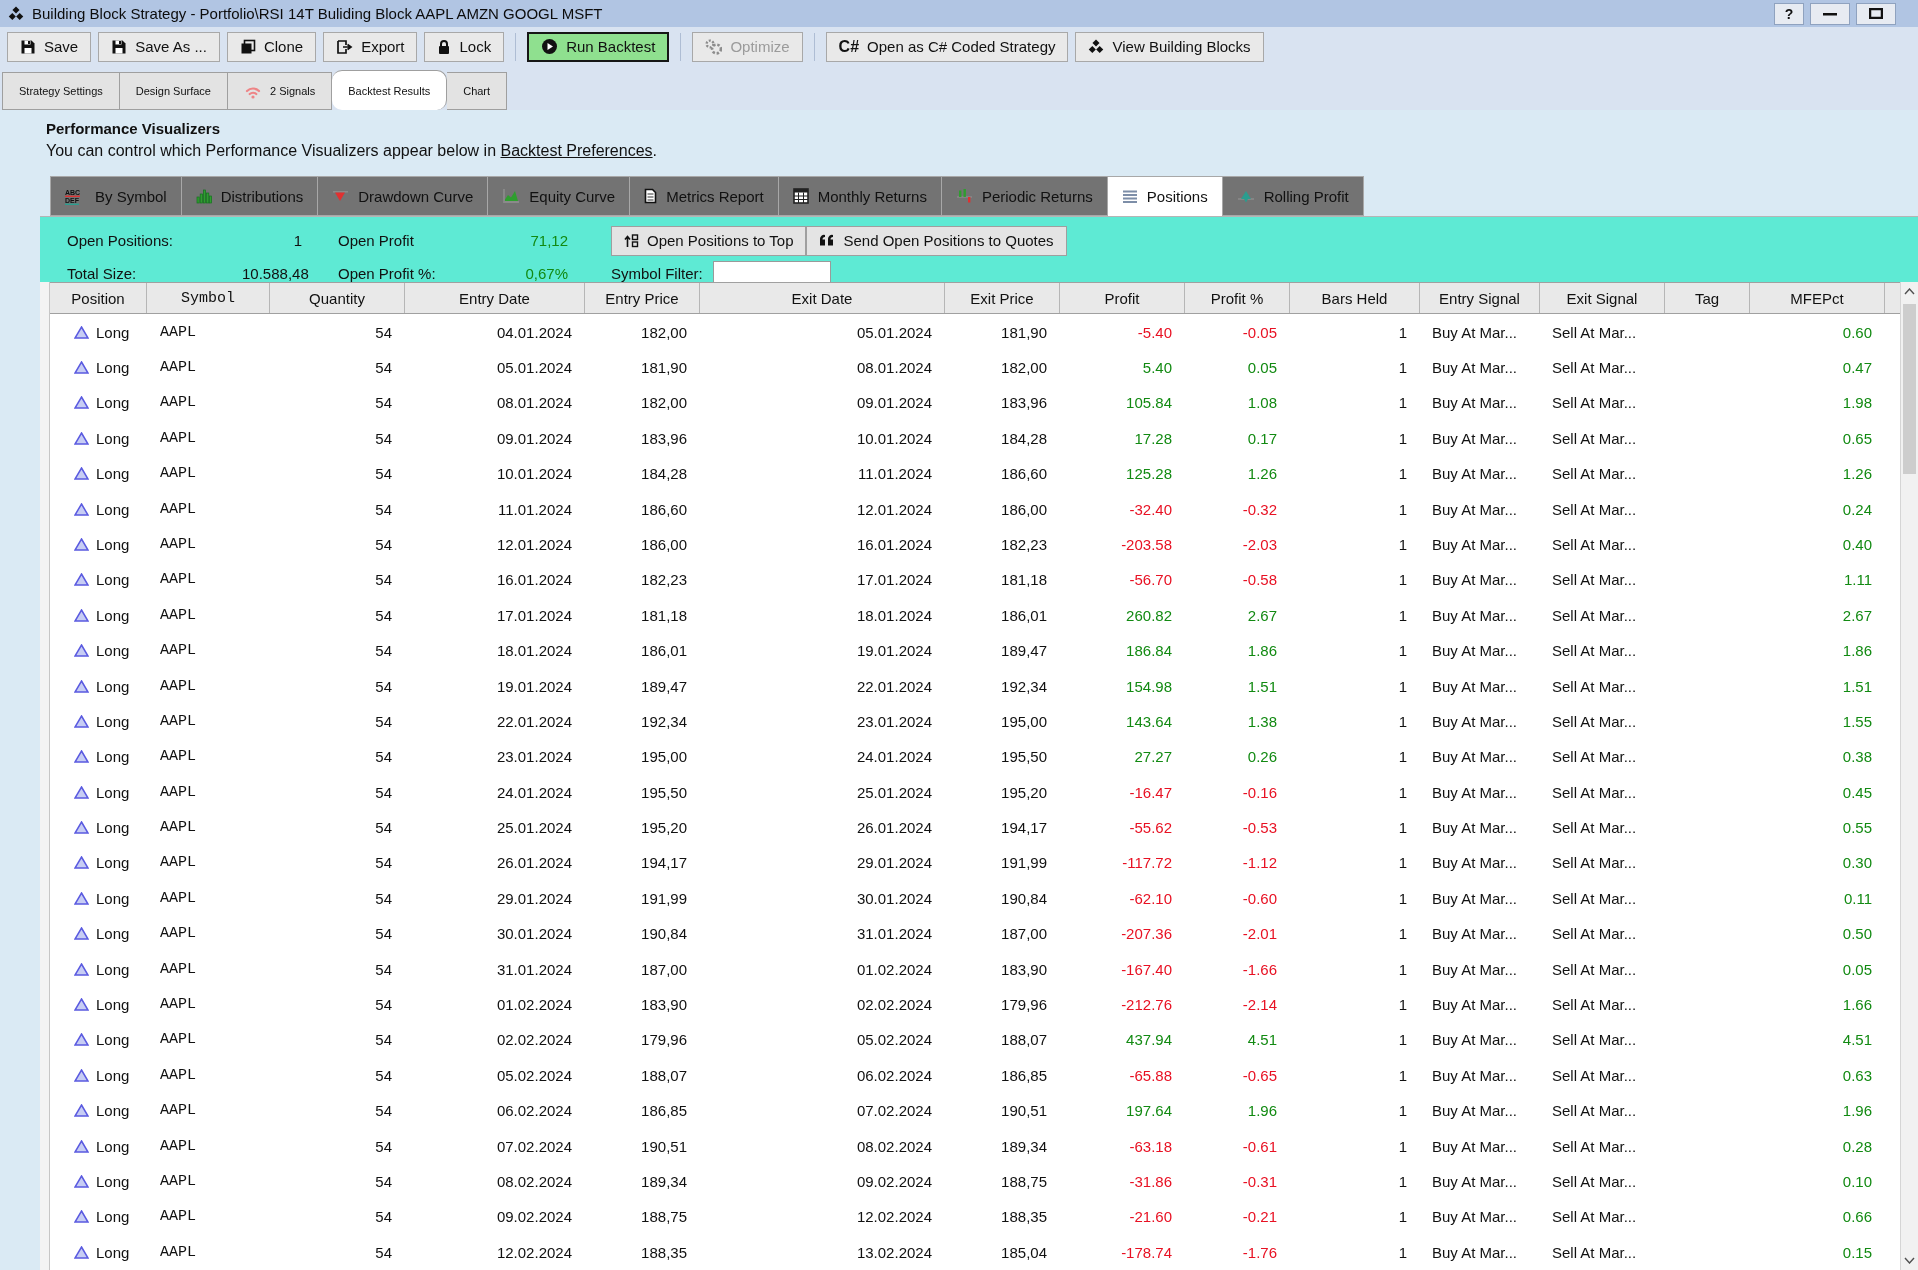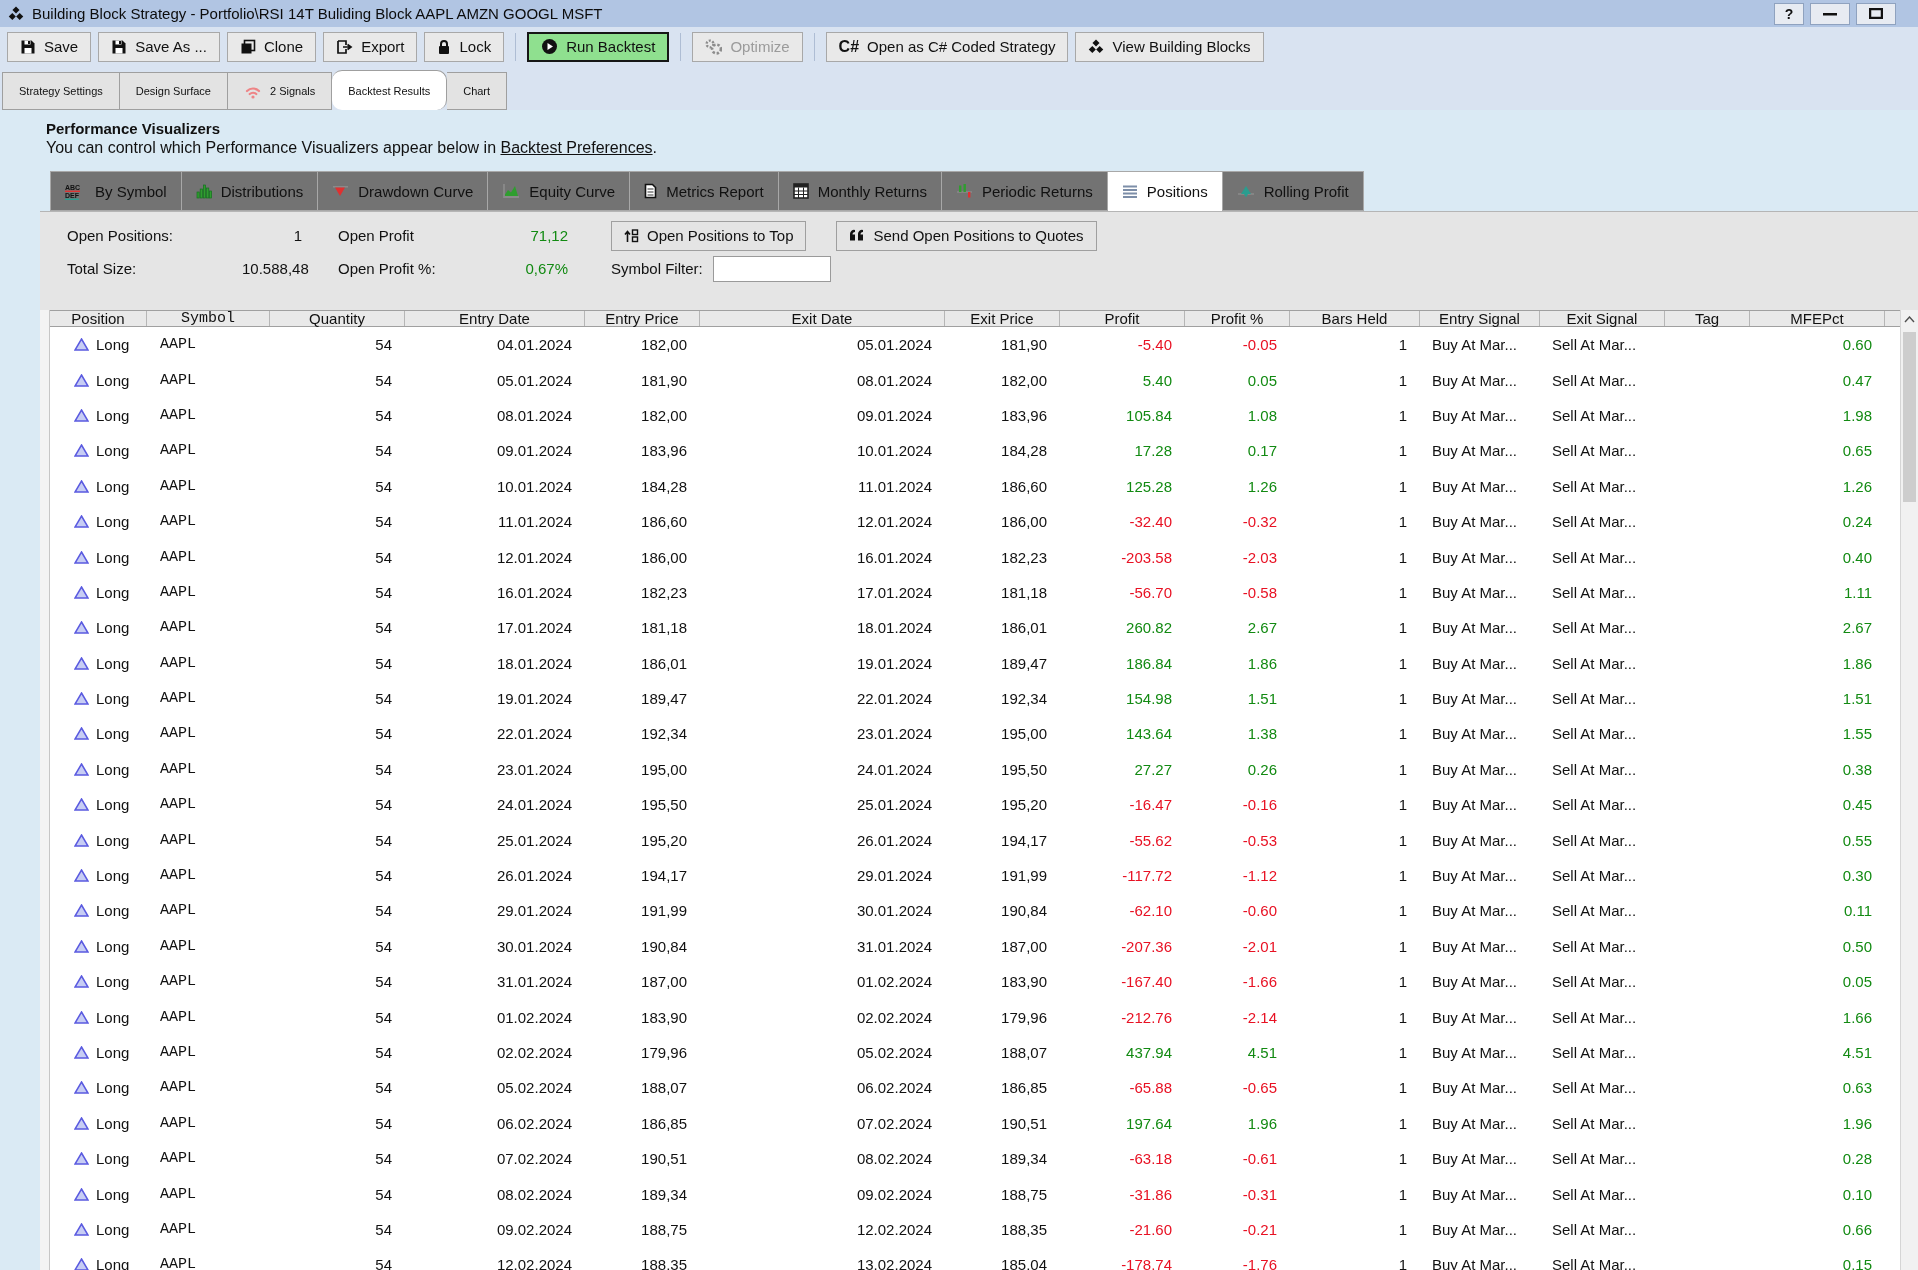--- a/index.html
+++ b/index.html
@@ -32,38 +32,38 @@
   .pv-head { margin:10px 0 0 6px; height:22px; font-weight:bold; font-size:15px; }
   .pv-desc { margin:2px 0 0 6px; height:22px; font-size:16px; }
   .pv-desc a { color:#111; text-decoration:underline; cursor:pointer; }
   .subtabs { display:flex; margin:14px 0 0 10px; height:40px; }
   .subtab { height:40px; background:#737373; border:1px solid #a8a8a8; border-left-width:0; display:flex; align-items:center; gap:9px; padding:0 14px; font-size:15px; white-space:nowrap; }
   .subtab:first-child { border-left-width:1px; }
   .subtab.active { background:#ffffff; border-bottom:none; }
 
   
   .panel { flex:1; display:flex; flex-direction:column; background:#ffffff; border-top:1px solid #b5b5b5; }
-  .stats { height:98px; background:#e5e5e5; padding:7px 0 0 27px; }
+  .stats { height:65px; background:#5eead4; padding:7px 0 0 27px; }
   .stat-row { display:flex; align-items:center; height:33px; }
   .lbl1 { width:175px; }
   .val1 { width:60px; text-align:right; }
   .lbl2 { width:160px; margin-left:36px; }
   .val2 { width:70px; text-align:right; }
   .green { color:#128a12; }
   .red { color:#e81123; }
-  .actions { margin-left:43px; display:flex; gap:30px; }
+  .actions { margin-left:43px; display:flex; gap:0; }
   .st-btn { height:30px; background:#e4e4e4; border:1px solid #9f9f9f; display:flex; align-items:center; gap:8px; padding:0 12px; font-size:15px; white-space:nowrap; }
   .filter-group { margin-left:43px; display:flex; align-items:center; gap:10px; }
   .filter-input { width:118px; height:26px; border:1px solid #9a9a9a; background:#fff; font-family:"Liberation Sans",sans-serif; font-size:15px; padding:0 5px; }
 
   
   .twrap { flex:1; position:relative; background:#fff; overflow:hidden; }
   .left-strip { position:absolute; left:0; top:0; bottom:0; width:10px; background:#f3f3f3; border-right:1px solid #c6c6c6; }
   .grid { margin:0 18px 0 10px; }
-  .thead { display:flex; height:17px; background:#e9e9e9; border-top:1px solid #a0a0a0; border-bottom:1px solid #a0a0a0; }
+  .thead { display:flex; height:32px; background:#e9e9e9; border-top:1px solid #a0a0a0; border-bottom:1px solid #a0a0a0; }
   .th { display:flex; align-items:center; justify-content:center; border-right:1px solid #b6b6b6; font-size:15px; flex-shrink:0; }
   .tbody .tr { display:flex; height:35.4px; align-items:center; }
   .td { display:flex; align-items:center; height:100%; flex-shrink:0; font-size:15px; overflow:hidden; white-space:nowrap; }
   .num { justify-content:flex-end; padding-right:13px; }
   .c-pos   { width:97px;  padding-left:24px; gap:7px; }
   .c-sym   { width:123px; padding-left:13px;font-family:Liberation Mono, monospace; }
   .c-qty   { width:135px; }
   .c-edate { width:180px; }
   .c-eprice{ width:115px; }
   .c-xdate { width:245px; }

